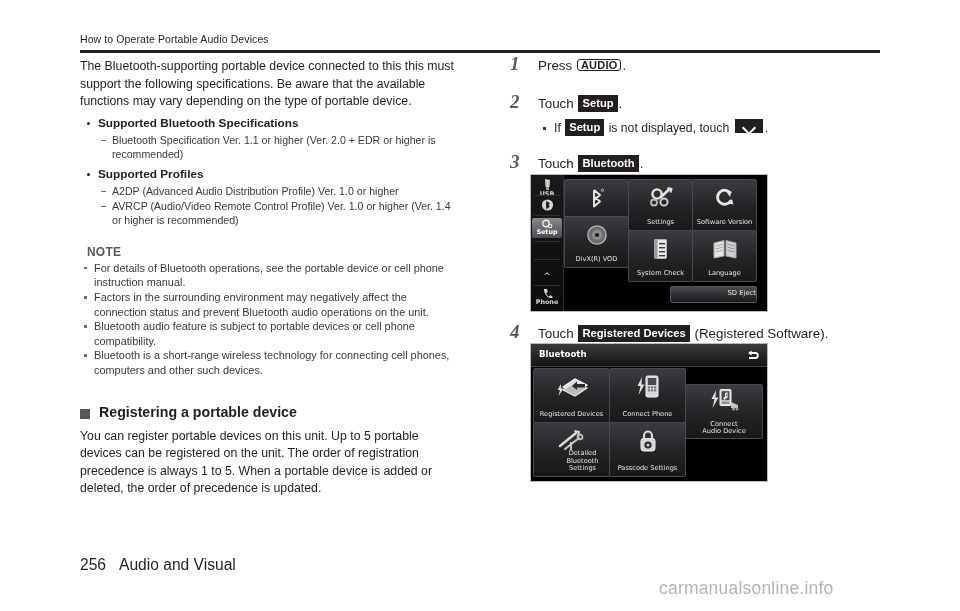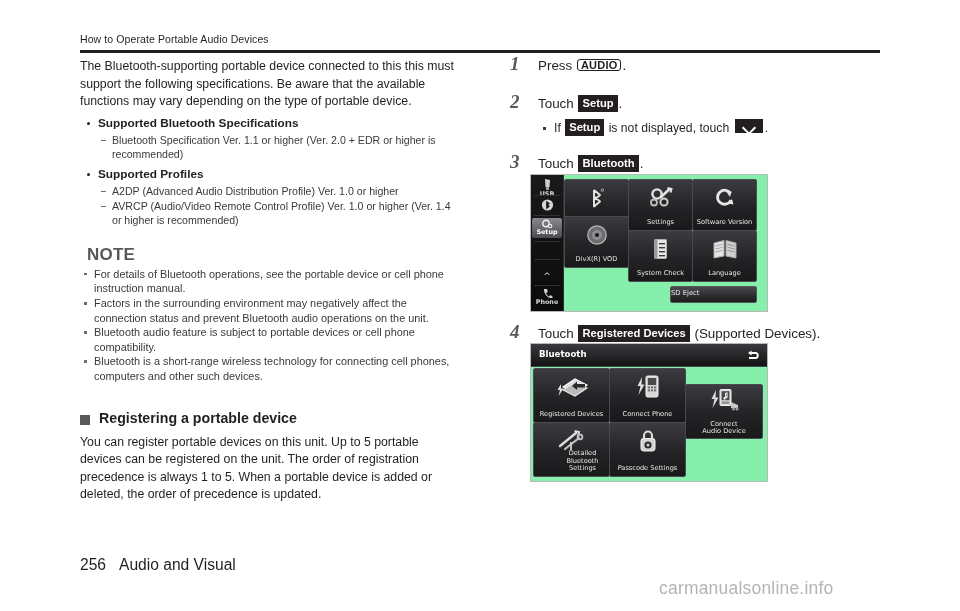--- a/index.html
+++ b/index.html
@@ -97,21 +97,21 @@
     left: 21px;
     top: 7px;
     width: 5px;
     height: 1px;
     background: #6d6d6d;
   }
 
   
   .note-title {
     margin: 17px 0 2px 0;
-    font-size: 17px;
+    font-size: 12px;
     font-weight: bold;
     letter-spacing: .2px;
     color: #58585a;
     padding-left: 7px;
   }
   .nb {
     position: relative;
     margin: 0;
     padding-left: 14px;
     font-size: 10.9px;
@@ -228,21 +228,21 @@
     left: 5px;
     top: 8px;
     width: 2.6px;
     height: 2.6px;
     background: #3a3a3a;
   }
 
   
   .shot {
     position: absolute;
-    background: #86efac;
+    background: #000000;
     border: 1px solid #b9b9b9;
     overflow: hidden;
     font-family: "DejaVu Sans", sans-serif;
   }
   #shot-setup {
     left: 530px;
     top: 174px;
     width: 236px;
     height: 136px;
   }
@@ -316,21 +316,21 @@
     align-items: center;
     justify-content: center;
   }
   .wide-btn {
     position: absolute;
     background: linear-gradient(180deg,#4b4b4f 0%,#2b2b2e 60%,#1d1d20 100%);
     border: 1px solid #56565a;
     border-radius: 2px;
     color: #e8e8e8;
     font-size: 6.8px;
-    text-align: left;
+    text-align: right;
     line-height: 13px;
   }
 
   
   .bt-title {
     position: absolute;
     left: 0; top: 0;
     width: 100%;
     height: 22px;
     background: linear-gradient(180deg,#3b3b3f 0%,#232326 60%,#131315 100%);
@@ -441,21 +441,21 @@
         <span>Touch</span>
         <span class="chip">Bluetooth</span><span>.</span>
       </div>
     </div>
 
     <div class="step" style="margin-top:150px;">
       <span class="step-num">4</span>
       <div class="step-text">
         <span>Touch</span>
         <span class="chip">Registered Devices</span>
-        <span>(Supported Devices).</span>
+        <span>(Registered Software).</span>
       </div>
     </div>
   </div>
 
   <div class="shot" id="shot-setup">
     <div class="hs-side">
 
       <div class="hs-side-item" style="top:3px;">
         <svg width="11" height="13" viewBox="0 0 11 13" style="display:block;margin:0 auto -1px auto">
           <path d="M3 1 L8 2 L7.5 9 L3.5 9 Z" fill="#cfcfcf"></path>

